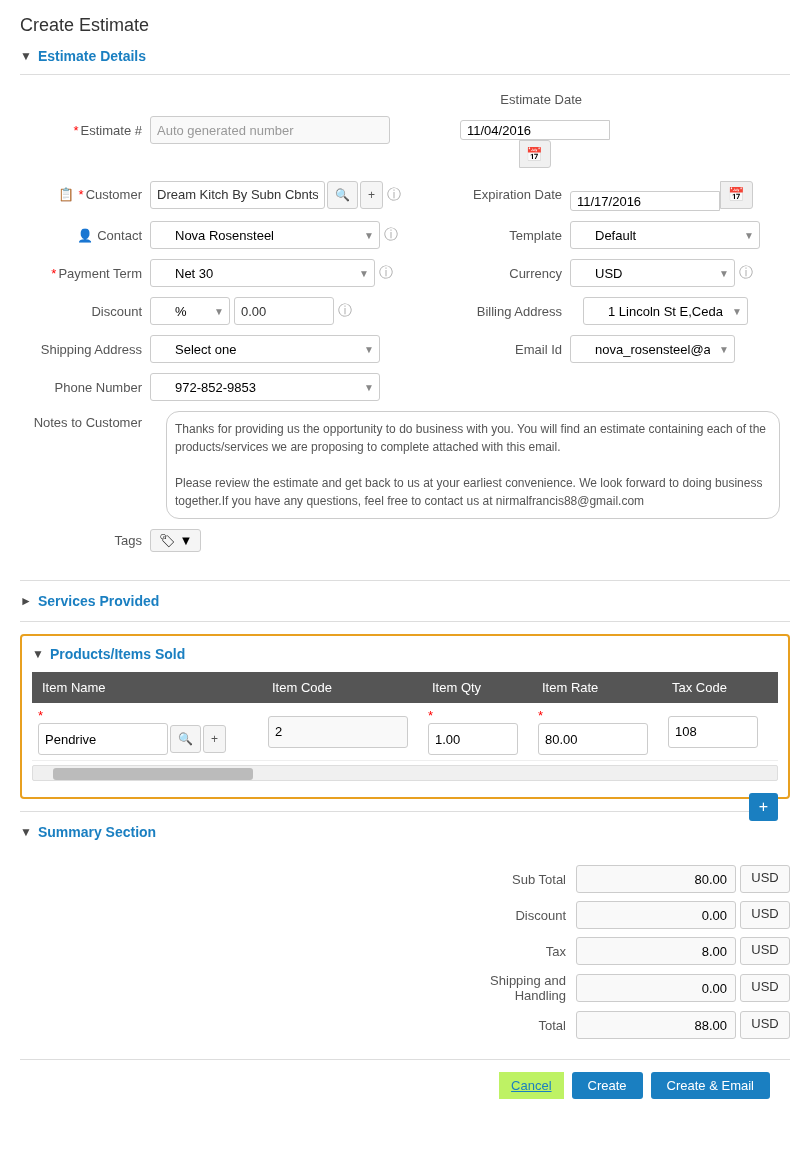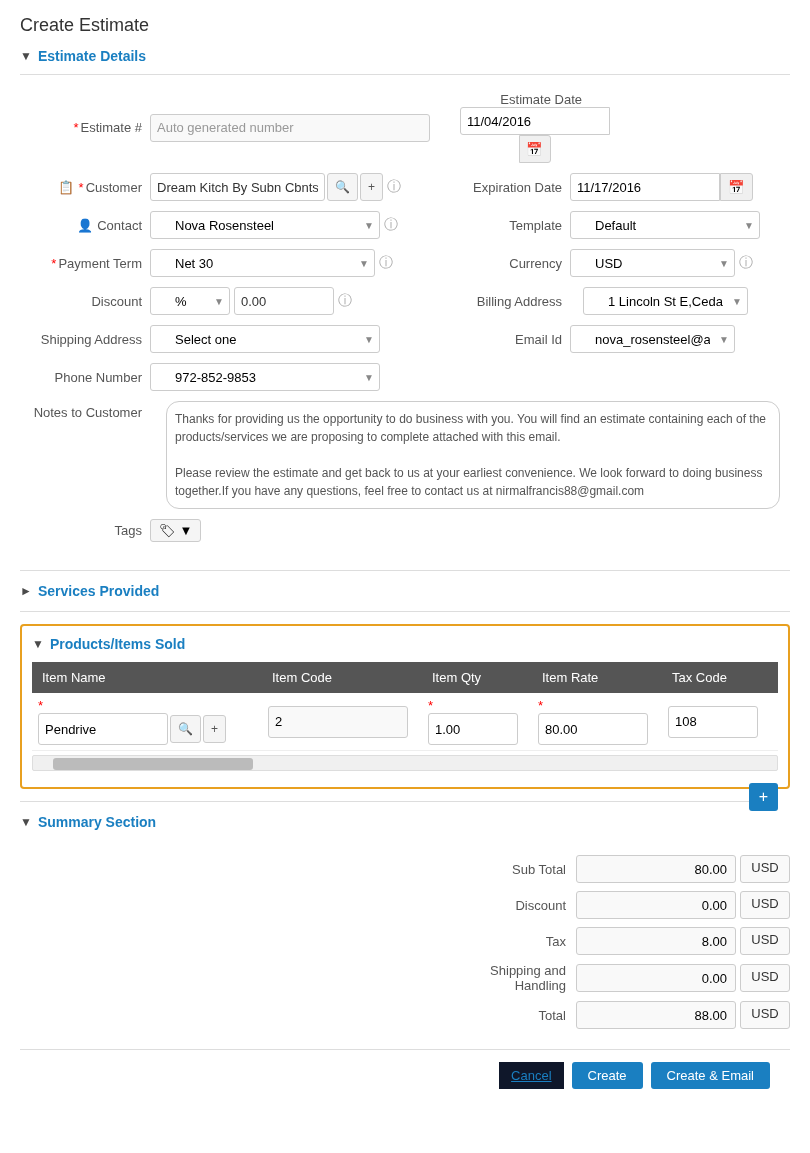--- a/index.html
+++ b/index.html
@@ -14,21 +14,21 @@
     .form-row { display: flex; align-items: center; margin-bottom: 10px; }
     .form-label { color: #555; text-align: right; padding-right: 8px; min-width: 120px; font-size: 13px; }
     .required-star { color: red; margin-right: 2px; }
     .form-control { border: 1px solid #ccc; border-radius: 3px; padding: 4px 6px; height: 28px; font-size: 13px; color: #333; background: #fff; }
     .form-control-wide { width: 240px; }
     .input-group { display: flex; align-items: center; }
     .btn-icon { border: 1px solid #ccc; background: #f5f5f5; padding: 4px 7px; height: 28px; cursor: pointer; border-radius: 3px; margin-left: 2px; font-size: 12px; color: #555; display: flex; align-items: center; }
     .info-icon { color: #aaa; font-size: 14px; margin-left: 4px; cursor: pointer; }
     .right-label { color: #555; text-align: right; padding-right: 8px; min-width: 110px; font-size: 13px; }
     .calendar-btn { border: 1px solid #ccc; background: #f0f0f0; padding: 3px 7px; height: 28px; cursor: pointer; border-radius: 0 3px 3px 0; }
-    .date-input { border: 1px solid #ccc; border-radius: 3px 0 0 3px; padding: 4px 6px; height: 28px; font-size: 13px; width: 150px; }
+    .date-input { border: 1px solid #ccc; border-radius: 3px 0 0 3px; padding: 4px 6px; height: 20px; font-size: 13px; width: 150px; margin-top: 13px; }
     .select-wrap { position: relative; display: inline-block; }
     .select-wrap select { appearance: none; -webkit-appearance: none; border: 1px solid #ccc; border-radius: 3px; padding: 4px 24px 4px 24px; height: 28px; font-size: 13px; background: #fff; cursor: pointer; }
     .select-wrap .arrow { position: absolute; right: 6px; top: 50%; transform: translateY(-50%); pointer-events: none; color: #888; font-size: 10px; }
     .notes-area { border: 1px solid #ccc; border-radius: 13px; padding: 8px; font-size: 12px; color: #555; line-height: 1.5; min-height: 80px; width: 100%; background: #fff; }
     .tags-row { display: flex; align-items: center; margin-bottom: 6px; }
     .tag-btn { border: 1px solid #ccc; background: #f5f5f5; border-radius: 3px; padding: 3px 8px; cursor: pointer; font-size: 13px; display: flex; align-items: center; gap: 4px; }
     
     .collapsible-section { margin-bottom: 12px; }
     .products-box { border: 2px solid #e8a020; border-radius: 4px; padding: 10px; margin-bottom: 12px; }
     .products-header { display: flex; align-items: center; margin-bottom: 10px; }
@@ -42,21 +42,21 @@
     .scrollbar-area { height: 16px; background: #f0f0f0; border: 1px solid #ddd; border-radius: 2px; margin-top: 4px; position: relative; overflow: hidden; }
     .scrollbar-thumb { position: absolute; top: 2px; left: 20px; width: 200px; height: 12px; background: #bbb; border-radius: 3px; }
     
     .summary-section { margin-top: 10px; }
     .summary-row { display: flex; align-items: center; margin-bottom: 8px; justify-content: flex-end; }
     .summary-label { text-align: right; padding-right: 10px; font-size: 13px; color: #555; min-width: 130px; }
     .summary-value { border: 1px solid #ccc; border-radius: 3px; width: 160px; text-align: right; padding: 4px 8px; height: 28px; font-size: 13px; background: #f9f9f9; }
     .summary-currency { border: 1px solid #ccc; border-radius: 3px; width: 50px; text-align: center; padding: 4px 4px; height: 28px; font-size: 13px; background: #f9f9f9; margin-left: 4px; }
     
     .footer { display: flex; justify-content: flex-end; align-items: center; padding: 12px 20px; border-top: 1px solid #ddd; margin-top: 20px; gap: 8px; }
-    .btn-cancel { background: #0f172a; border: none; color: #1a7fc1; text-decoration: underline; cursor: pointer; font-size: 13px; padding: 6px 12px; }
+    .btn-cancel { background: #bef264; border: none; color: #1a7fc1; text-decoration: underline; cursor: pointer; font-size: 13px; padding: 6px 12px; }
     .btn-create { background: #1a7fc1; color: #fff; border: none; border-radius: 3px; padding: 6px 16px; cursor: pointer; font-size: 13px; }
     .btn-create-email { background: #1a7fc1; color: #fff; border: none; border-radius: 3px; padding: 6px 16px; cursor: pointer; font-size: 13px; }
     .left-col-form { display: flex; align-items: center; width: 410px; }
     .two-col { display: flex; width: 100%; }
   </style>
 </head>
 <body>
 
 <div class="page">
   <h1 class="page-title">Create Estimate</h1>
@@ -68,21 +68,21 @@
     </div>
     <hr class="section-divider">
 
     <div class="form-area">
 
       <div class="two-col">
         <div class="left-col-form form-row">
           <div class="form-label">
             <span class="required-star">*</span><span>Estimate #</span>
           </div>
-          <input class="form-control form-control-wide" type="text" style="width: 280px; color: rgb(153, 153, 153); background: rgb(249, 249, 249);" value="Auto generated number">
+          <input class="form-control form-control-wide" type="text" style="width: 240px; color: rgb(153, 153, 153); background: rgb(249, 249, 249);" value="Auto generated number">
         </div>
         <div class="form-row" style="margin-left:20px; align-items:center;flex-direction:column;">
           <div class="right-label">Estimate Date</div>
           <input class="date-input" type="text" value="11/04/2016" style="">
           <button class="calendar-btn">📅</button>
         </div>
       </div>
 
       <div class="two-col">
         <div class="left-col-form form-row">

